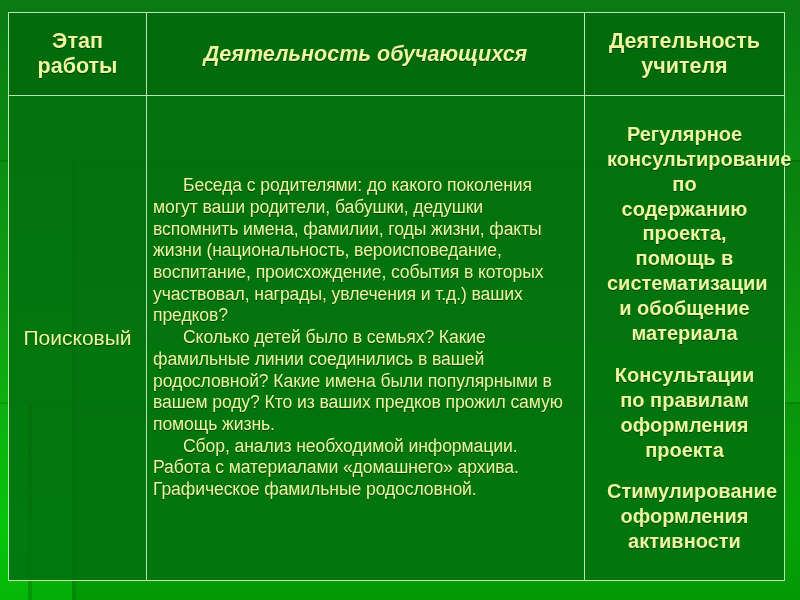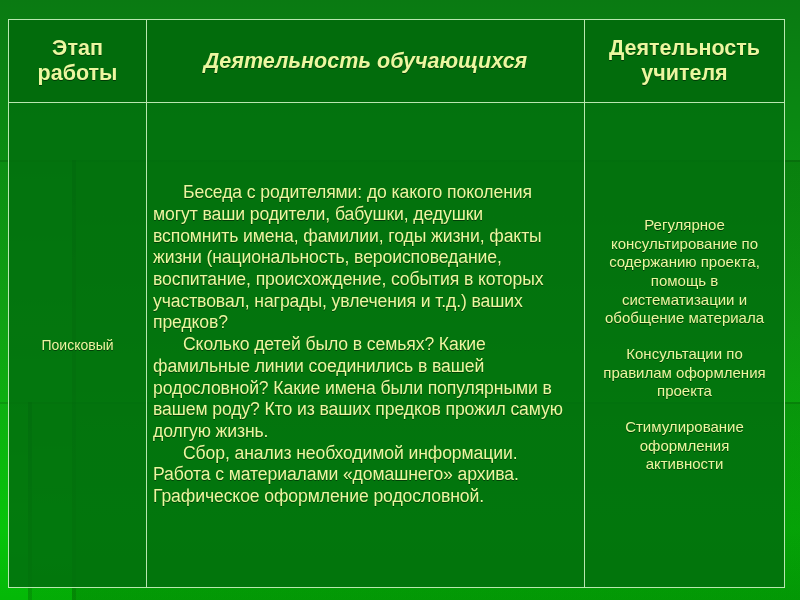--- a/index.html
+++ b/index.html
@@ -49,21 +49,21 @@
     position: absolute;
     left: 0; width: 800px; height: 2px;
     background: rgba(0,0,0,.12);
     pointer-events: none;
   }
 
   
   #tbl-wrap {
     position: absolute;
     left: 8px;
-    top: 19px;
+    top: 12px;
     width: 616px;
     height: 566px;
   }
   table.grid {
     width: 776px;
     height: 566px;
     border-collapse: collapse;
     table-layout: fixed;
   }
   table.grid td {
@@ -89,21 +89,21 @@
   }
   td.h-stage  { font-size: 21px; }
   td.h-stud   { font-size: 22px; font-style: italic; }
   td.h-teach  { font-size: 21px; }
 
   
   tr.body td { height: 484px; vertical-align: middle; }
 
   td.stage-cell {
     text-align: center;
-    font-size: 14px;
+    font-size: 21px;
     font-weight: 400;
     background: transparent;
     vertical-align: middle;
   }
 
   td.students-cell {
     vertical-align: middle;
     padding: 4px 10px 4px 12px;
     background: rgba(3, 118, 14, 0.80);
   }
@@ -116,23 +116,24 @@
     letter-spacing: -0.1px;
   }
 
   td.teacher-cell {
     vertical-align: middle;
     text-align: center;
     padding: 4px 6px;
     background: rgba(3, 118, 14, 0.80);
   }
   td.teacher-cell p {
-    margin: 8px;
-    font-size: 15px;
+    margin: 16px;
+    font-size: 20px;
     line-height: 1.245;
+    font-weight: bold;
   }
   td.teacher-cell p.gap { margin-top: 17px; }
 </style>
 </head>
 <body>
 
 <div id="slide">
 
   <div class="bg-panel bg-rect-a"></div>
   <div class="bg-panel bg-rect-b"></div>
@@ -153,22 +154,22 @@
           <td class="h-stage">Этап<br>работы</td>
           <td class="h-stud">Деятельность обучающихся</td>
           <td class="h-teach">Деятельность<br>учителя</td>
         </tr>
 
         <tr class="body">
           <td class="stage-cell">Поисковый</td>
 
           <td class="students-cell">
             <p>Беседа с родителями: до какого поколения могут ваши родители, бабушки, дедушки вспомнить имена, фамилии, годы жизни, факты жизни (национальность, вероисповедание, воспитание, происхождение, события в которых участвовал, награды, увлечения и т.д.) ваших предков?</p>
-            <p>Сколько детей было в семьях? Какие фамильные линии соединились в вашей родословной? Какие имена были популярными в вашем роду? Кто из ваших предков прожил самую долгую жизнь.</p>
-            <p>Сбор, анализ необходимой информации. Работа с материалами «домашнего» архива. Графическое оформление родословной.</p>
+            <p>Сколько детей было в семьях? Какие фамильные линии соединились в вашей родословной? Какие имена были популярными в вашем роду? Кто из ваших предков прожил самую помощь жизнь.</p>
+            <p>Сбор, анализ необходимой информации. Работа с материалами «домашнего» архива. Графическое фамильные родословной.</p>
           </td>
 
           <td class="teacher-cell">
             <p>Регулярное консультирование по содержанию проекта, помощь в систематизации и обобщение материала</p>
             <p class="gap">Консультации по правилам оформления проекта</p>
             <p class="gap">Стимулирование оформления активности</p>
           </td>
         </tr>
       </tbody>
     </table>

